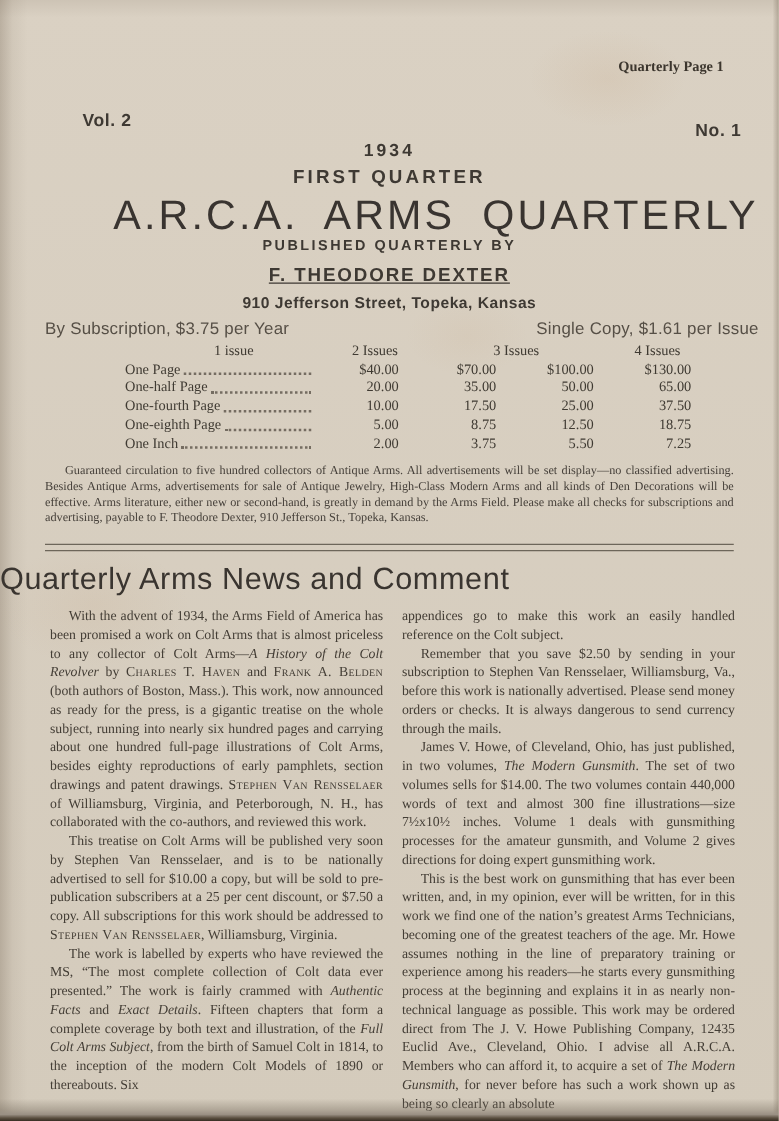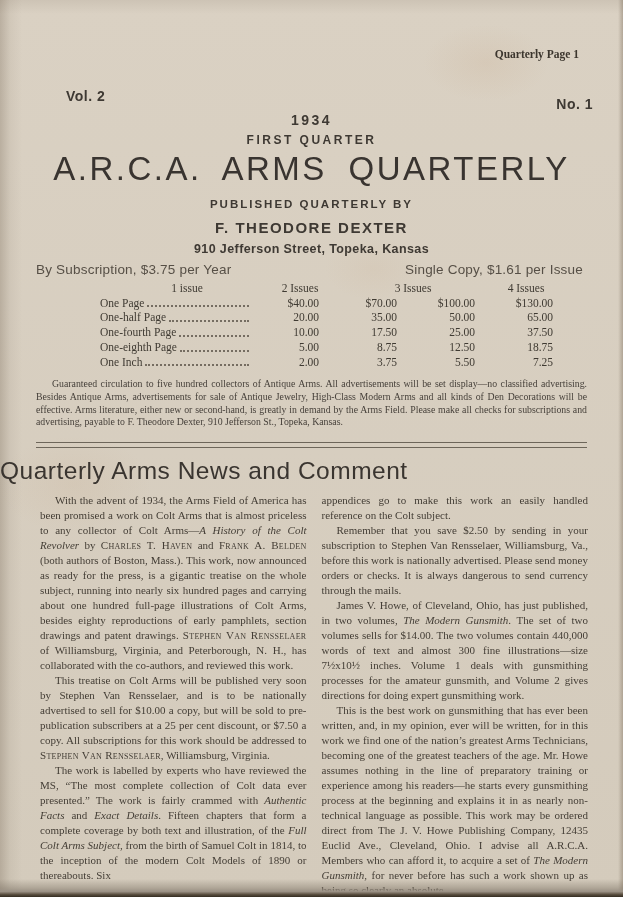--- a/index.html
+++ b/index.html
@@ -16,26 +16,26 @@
       linear-gradient(#dad1c3,#d4cbbc);
     font-family:"Liberation Sans", sans-serif;
     color:#3e3933;
   }
   .bottom-edge{position:absolute;left:0;right:0;bottom:0;height:18px;
     background:linear-gradient(to bottom, rgba(120,110,96,0) 0%, rgba(120,110,96,0.40) 50%, #9a9084 70%, #5a4f40 86%, #332b20 100%);}
   .corner{text-align:right;padding:48px 44px 0 0;font-family:"Liberation Serif",serif;font-weight:bold;font-size:11.5px;color:#3c362e;}
   .volrow{display:flex;justify-content:space-between;padding:28px 30px 0 66px;font-weight:bold;font-size:14px;letter-spacing:.5px;}
   .volrow .no{margin-top:8px;}
   .year{text-align:center;margin-top:0;font-weight:bold;font-size:14px;letter-spacing:2.5px;}
-  .quarter{text-align:center;margin-top:5px;font-weight:bold;font-size:12px;letter-spacing:2.5px;}
-  .title{text-align:center;margin:3px 16px 0;font-weight:normal;font-size:33px;letter-spacing:2.5px;word-spacing:10px;color:#393430;}
-  .pubby{text-align:center;margin-top:10px;font-weight:bold;font-size:11.5px;letter-spacing:2px;}
-  .publisher{text-align:center;margin-top:9px;font-weight:bold;font-size:15px;letter-spacing:1.5px;}
+  .quarter{text-align:center;margin-top:5px;font-weight:bold;font-size:15px;letter-spacing:2.5px;}
+  .title{text-align:right;margin:3px 16px 0;font-weight:normal;font-size:33px;letter-spacing:2.5px;word-spacing:10px;color:#393430;}
+  .pubby{text-align:center;margin-top:0;font-weight:bold;font-size:11.5px;letter-spacing:2px;}
+  .publisher{text-align:center;margin-top:9px;font-weight:bold;font-size:15px;letter-spacing:1.5px;text-decoration:underline;}
   .address{text-align:center;margin-top:6px;font-weight:bold;font-size:12.5px;letter-spacing:.4px;}
-  .subrow{display:flex;justify-content:space-between;padding:6px 40px 0 36px;font-size:13.5px;color:#564f46;letter-spacing:.2px;}
+  .subrow{display:flex;justify-content:space-between;padding:6px 16px 0 36px;font-size:13.5px;color:#564f46;letter-spacing:.2px;}
   .adtitle{text-align:center;margin-top:8px;font-weight:bold;font-size:15px;letter-spacing:1.5px;color:#3a352e;}
   .adtable{margin:4px 58px 0 100px;font-family:"Liberation Serif",serif;font-size:11.5px;color:#3f3a32;}
   .adhead{display:flex;line-height:14.5px;gap:35px;}
   .adspacer{flex:1;}
   .adcol{width:78px;text-align:center;}
   .adrow{display:flex;line-height:14.8px;}
   .adlabel{white-space:nowrap;}
   .leader{flex:1;border-bottom:2px dotted rgba(75,67,57,.7);margin:0 4px 3px 3px;}
   .adval{width:78px;text-align:right;padding-right:12px;box-sizing:border-box;}
   .fineprint{margin:9px 36px 0;font-family:"Liberation Serif",serif;font-size:9.8px;line-height:12.6px;text-align:justify;text-indent:16px;color:#46403a;}

